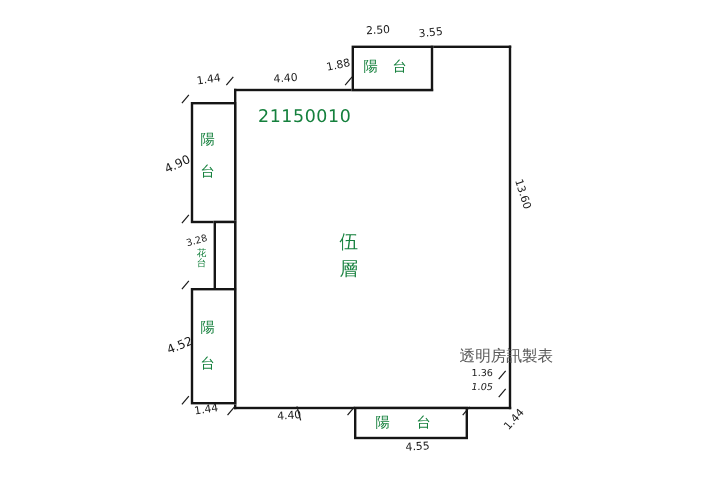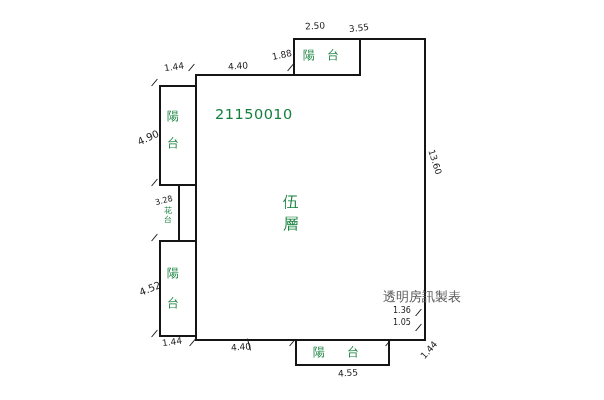--- a/index.html
+++ b/index.html
@@ -30,21 +30,21 @@
   <div class="wall" style="left:424px;top:38px;width:2px;height:303px;"></div>
   <div class="wall" style="left:195px;top:339px;width:231px;height:2px;"></div>
   <div class="wall" style="left:195px;top:74px;width:2px;height:267px;"></div>
 
   <div class="room" style="left:293px;top:38px;width:68px;height:38px;"></div>
   <div class="room" style="left:159px;top:85px;width:38px;height:101px;"></div>
   <div class="room" style="left:178px;top:184px;width:19px;height:58px;"></div>
   <div class="room" style="left:159px;top:240px;width:38px;height:97px;"></div>
   <div class="room" style="left:295px;top:339px;width:95px;height:27px;"></div>
 
-  <div class="lbl parcel" style="left:215px;top:90px;margin-top:16px;">21150010</div>
+  <div class="lbl parcel" style="left:215px;top:90px;">21150010</div>
   <div class="lbl v floor" style="left:283px;top:191px;">伍
 層</div>
   <div class="lbl wm" style="left:383px;top:288px;">透明房訊製表</div>
 
   <div class="lbl bal-h" style="left:303px;top:47px;letter-spacing:12px;">陽台</div>
   <div class="lbl v bal-v" style="left:167px;top:103px;line-height:27px;">陽
 台</div>
   <div class="lbl v bal-v" style="left:167px;top:258px;line-height:30px;">陽
 台</div>
   <div class="lbl bal-h" style="left:313px;top:344px;letter-spacing:22px;">陽台</div>
@@ -57,21 +57,21 @@
   <div class="dim" style="left:164px;top:62px;transform:rotate(-8deg);">1.44</div>
   <div class="dim" style="left:228px;top:61px;transform:rotate(-4deg);">4.40</div>
   <div class="dim" style="left:137px;top:132px;font-size:10px;transform:rotate(-25deg);">4.90</div>
   <div class="dim" style="left:155px;top:196px;font-size:8px;transform:rotate(-15deg);">3.28</div>
   <div class="dim" style="left:139px;top:283px;font-size:10px;transform:rotate(-22deg);">4.52</div>
   <div class="dim" style="left:162px;top:337px;transform:rotate(-8deg);">1.44</div>
   <div class="dim" style="left:231px;top:342px;transform:rotate(-4deg);">4.40</div>
   <div class="dim" style="left:338px;top:368px;transform:rotate(-4deg);">4.55</div>
   <div class="dim" style="left:419px;top:345px;transform:rotate(-48deg);">1.44</div>
   <div class="dim" style="left:393px;top:306px;font-size:8px;text-align:right;">1.36</div>
-  <div class="dim" style="left:393px;top:318px;font-size:8px;">1.05</div>
+  <div class="dim" style="left:393px;top:318px;font-size:8px;font-style:italic;">1.05</div>
   <div class="dim" style="left:420px;top:157px;width:30px;text-align:center;transform:rotate(72deg);">13.60</div>
 
   <div class="tick" style="left:187px;top:67px;"></div>
   <div class="tick" style="left:286px;top:67px;"></div>
   <div class="tick" style="left:150px;top:82px;"></div>
   <div class="tick" style="left:150px;top:182px;"></div>
   <div class="tick" style="left:150px;top:237px;"></div>
   <div class="tick" style="left:150px;top:333px;"></div>
   <div class="tick" style="left:188px;top:342px;"></div>
   <div class="tick" style="left:288px;top:342px;"></div>

